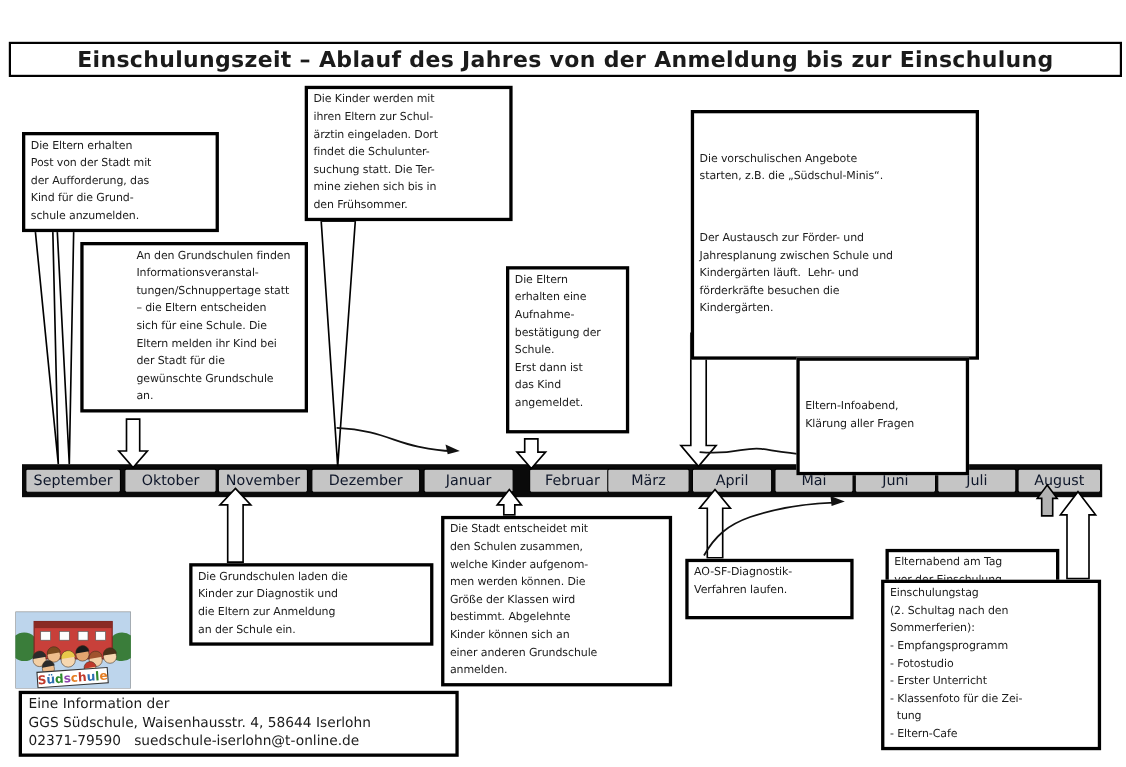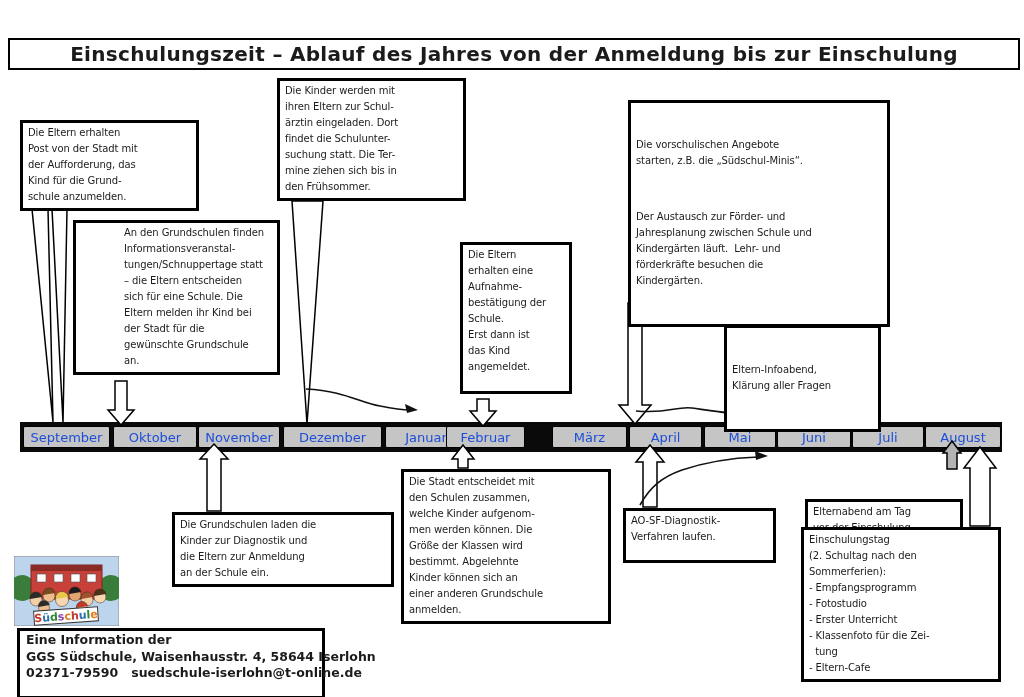--- a/index.html
+++ b/index.html
@@ -4,27 +4,27 @@
 <style>
   html,body{margin:0;padding:0;background:#fff;}
   .canvas{position:relative;width:1024px;height:697px;background:#fff;overflow:hidden;
           font-family:"DejaVu Sans","Liberation Sans",sans-serif;color:var(--text,#1b1b1b);}
   .title-box{position:absolute;left:8px;top:38px;width:1008px;height:28px;border:2px solid #000;
           display:flex;align-items:center;justify-content:center;font-weight:bold;font-size:20px;
           letter-spacing:.3px;background:#fff;z-index:3;}
   .bar{position:absolute;left:20px;top:422px;width:982px;height:30px;background:var(--timeline-bar,#0a0a0a);z-index:1;}
   .cell{position:absolute;top:4px;height:20px;background:var(--timeline-cell,#c5c5c5);
         border:1.5px solid #000;border-radius:2px;display:flex;align-items:center;justify-content:center;
-        font-size:13px;color:#1d4ed8;}
+        font-size:13px;color:#0f172a;}
   .cell:nth-child(1){left:3px;width:85px}
   .cell:nth-child(2){left:93px;width:82px}
   .cell:nth-child(3){left:178px;width:80px}
   .cell:nth-child(4){left:263px;width:97px}
   .cell:nth-child(5){left:365px;width:80px}
-  .cell:nth-child(6){left:426px;width:77px}
+  .cell:nth-child(6){left:461px;width:77px}
   .cell:nth-child(7){left:532px;width:73px}
   .cell:nth-child(8){left:609px;width:71px}
   .cell:nth-child(9){left:684px;width:70px}
   .cell:nth-child(10){left:757px;width:72px}
   .cell:nth-child(11){left:832px;width:70px}
   .cell:nth-child(12){left:905px;width:74px}
   .note{position:absolute;background:#fff;border:3px solid var(--box-border,#000);
         padding:2px 6px 3px 5px;font-size:10px;line-height:16px;letter-spacing:-.1px;
         white-space:pre-wrap;z-index:3;box-sizing:border-box;}
   .note p{margin:0 0 8px;white-space:pre-wrap;}
@@ -33,22 +33,22 @@
   .b2{left:73px;top:220px;width:207px;padding-left:48px;}
   .b3{left:277px;top:78px;width:189px;}
   .b4{left:460px;top:242px;width:112px;min-height:152px;}
   .b5{left:628px;top:100px;width:262px;}
   .b6{left:724px;top:325px;width:157px;}
   .b7{left:172px;top:512px;width:222px;}
   .b8{left:401px;top:469px;width:210px;}
   .b9{left:623px;top:508px;width:153px;min-height:55px;}
   .b10{left:805px;top:470px;width:158px;margin-top:29px;}
   .b11{left:801px;top:527px;width:200px;}
-  .footer-box{position:absolute;left:17px;top:628px;width:308px;border:3px solid #000;
-        padding:1px 6px 14px;font-weight:bold;font-size:12.5px;line-height:16.5px;
+  .footer-box{position:absolute;left:17px;top:628px;width:400px;border:3px solid #000;
+        padding:1px 6px 3px;font-weight:normal;font-size:12.5px;line-height:16.5px;
         white-space:pre;z-index:3;background:#fff;box-sizing:border-box;}
   .arrows{position:absolute;left:0;top:0;width:1024px;height:697px;z-index:2;pointer-events:none;}
   .wh{fill:var(--arrow-white,#fff);stroke:#000;stroke-width:1.5;}
   .gy{fill:var(--arrow-gray,#b3b3b3);stroke:#000;stroke-width:1.5;}
   .ln{fill:none;stroke:#111;stroke-width:1.6;}
   .hd{fill:#111;stroke:none;}
   .logo{position:absolute;left:14px;top:556px;width:105px;height:70px;z-index:3;}
 </style>
 </head>
 <body>

